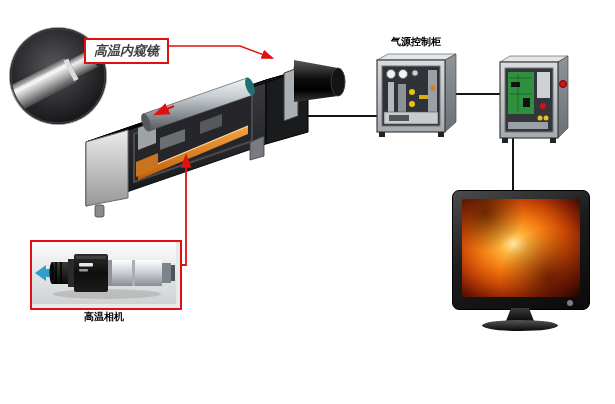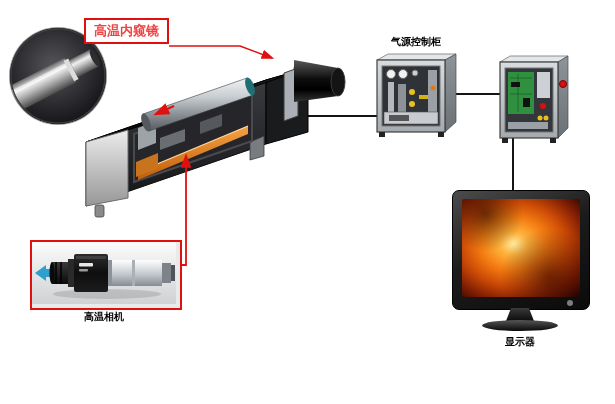--- a/index.html
+++ b/index.html
@@ -3,22 +3,22 @@
 <meta charset="utf-8">
 <style>
   html,body{margin:0;padding:0;background:#fff;}
   .canvas{
     position:relative;width:615px;height:404px;background:#fff;overflow:hidden;
     font-family:"Liberation Sans",sans-serif;
   }
   .scene{position:absolute;left:0;top:0;}
   .label{position:absolute;font-weight:bold;font-size:10px;color:#000;text-align:center;line-height:1.2;}
   .callout-box{
-    position:absolute;left:84px;top:18px;background:#fff;border:2px solid #e01010;
-    padding:2px 8px;font-weight:bold;font-size:13px;color:#ef4444;white-space:nowrap;
+    position:absolute;left:84px;top:38px;background:#fff;border:2px solid #e01010;
+    padding:2px 8px;font-weight:bold;font-size:13px;color:#404040;white-space:nowrap;font-style:italic;
   }
   .inset-circle{
     position:absolute;left:10px;top:28px;width:96px;height:96px;border-radius:50%;
     overflow:hidden;box-shadow:0 0 0 1px #9a9a9a;background:#111;
   }
   .inset-camera{
     position:absolute;left:30px;top:240px;width:148px;height:66px;border:2px solid #e01010;
     background:#e9eaeb;overflow:hidden;
   }
   .monitor-bezel{
@@ -266,15 +266,14 @@
     </svg>
   </div>
   <div class="label" style="left:30px;top:311px;width:148px;text-align:center;">高温相机</div>
 
   <div class="monitor-bezel">
     <div class="monitor-screen"></div>
     <div class="monitor-btn"></div>
   </div>
   <div class="monitor-neck"></div>
   <div class="monitor-base"></div>
-  <div class="label" style="left:452px;top:336px;width:136px;">显示器</div>
 
 </div>
 
 </body></html>

